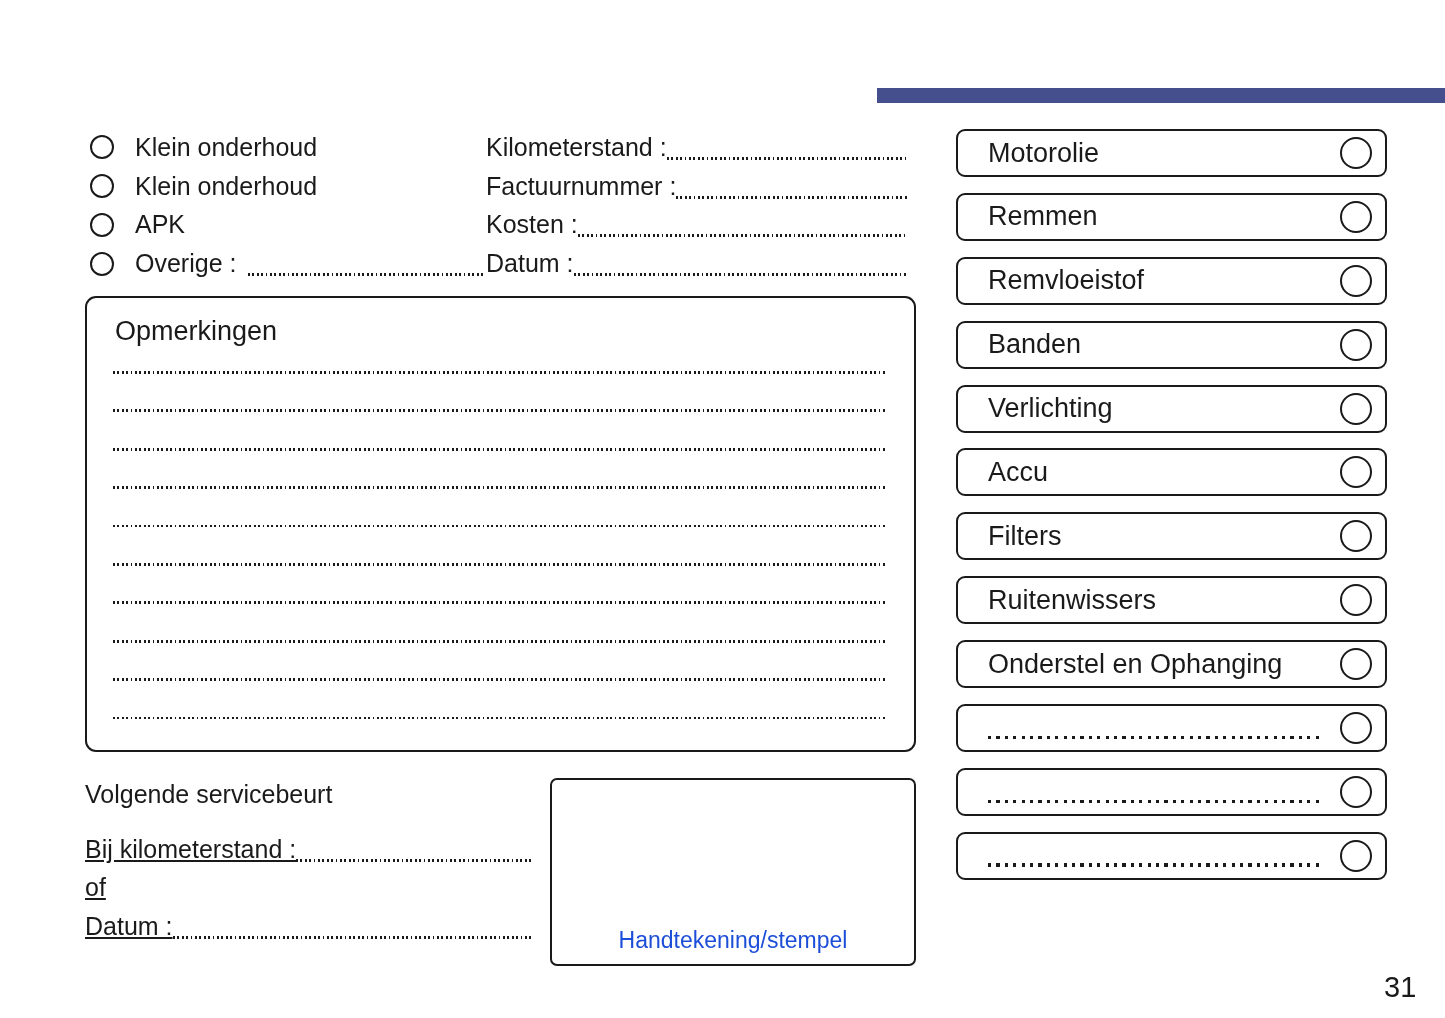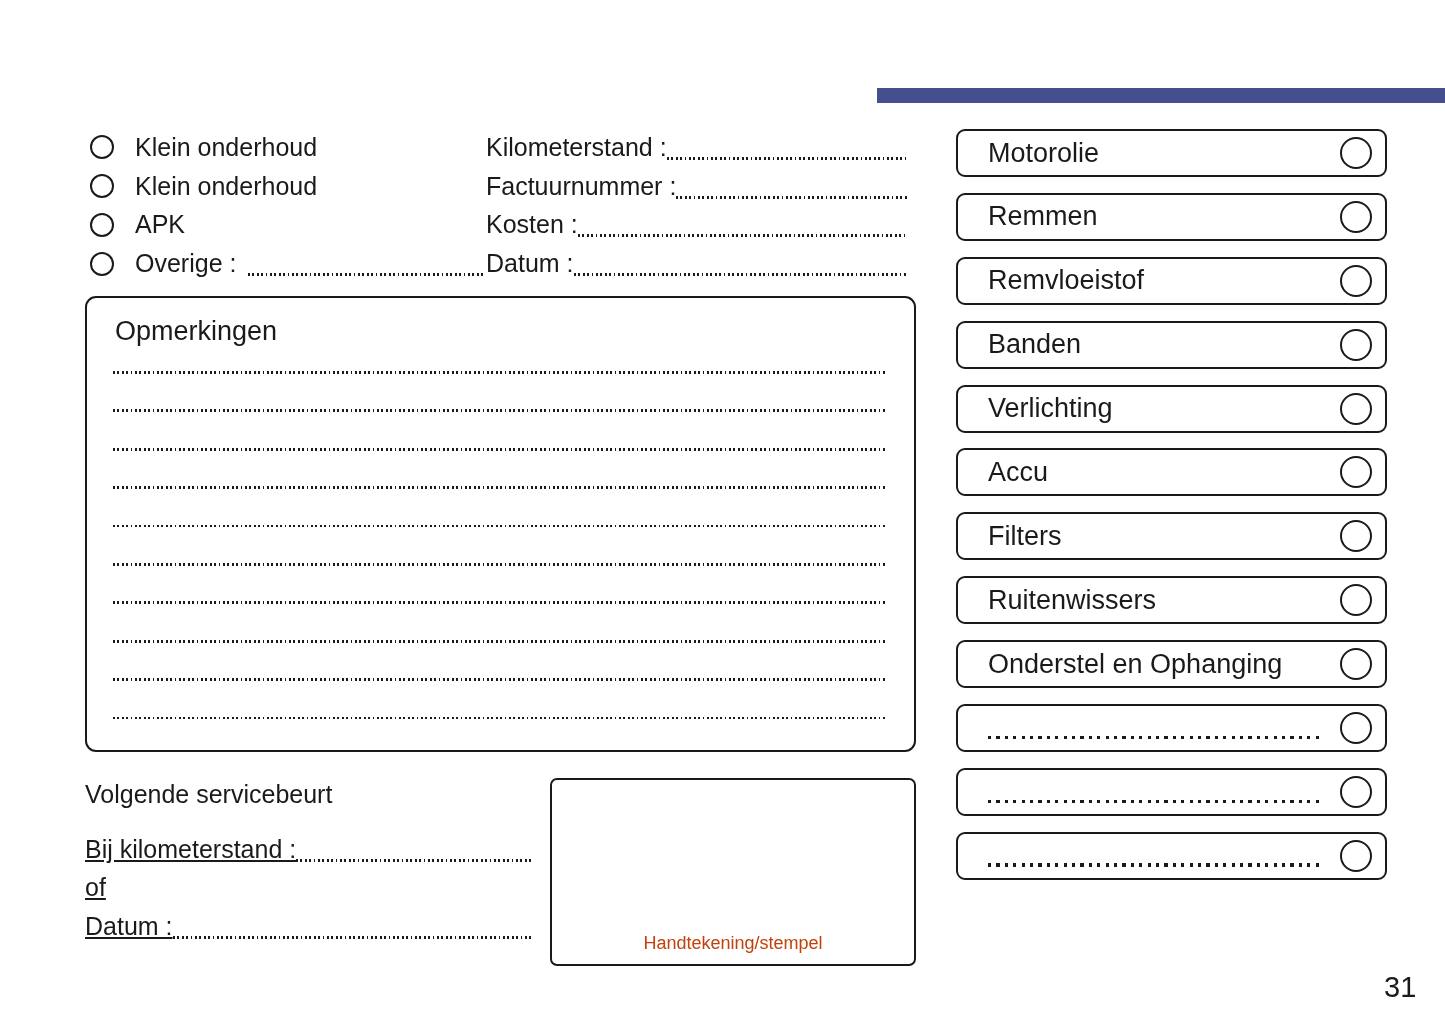--- a/index.html
+++ b/index.html
@@ -65,21 +65,21 @@
   .ns-row { display: flex; align-items: center; height: 38.6px; text-decoration: underline; }
 
   
   .signature-box {
     position: absolute; left: 550px; top: 778px;
     width: 366px; height: 188px;
     border: 2.5px solid #1a1a1a; border-radius: 7px;
     box-sizing: border-box; background: #fff;
     display: flex; align-items: flex-end; justify-content: center;
   }
-  .signature-label { color: #c2410c; font-size: 18px; margin-bottom: 10px; }
+  .signature-label { color: #1d4ed8; font-size: 23px; margin-bottom: 10px; }
 
   
   .checklist { position: absolute; left: 956px; top: 129px; width: 431px; }
   .cl-row {
     display: flex; align-items: center;
     height: 48px; margin-bottom: 15.9px;
     border: 2.6px solid #1a1a1a; border-radius: 9px;
     box-sizing: border-box; padding: 0 13px 0 30px;
     background: #fff;
   }

